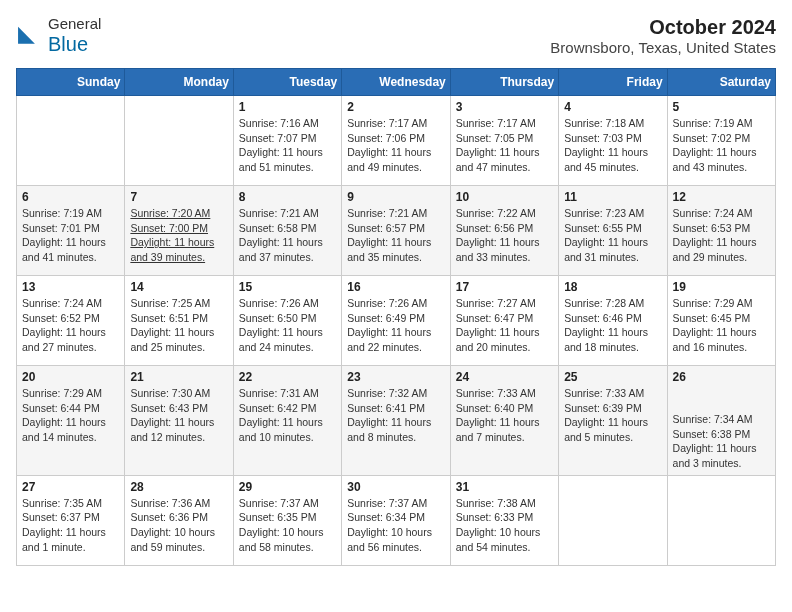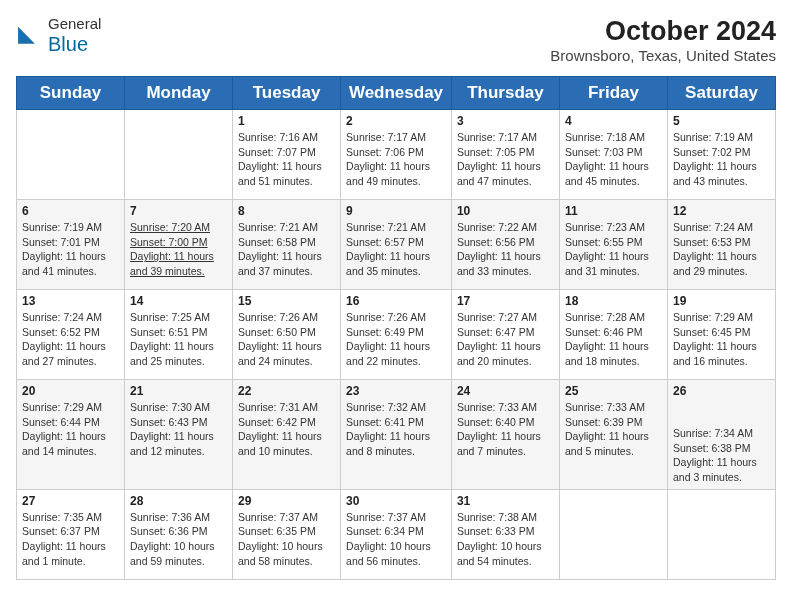--- a/index.html
+++ b/index.html
@@ -37,39 +37,39 @@
       color: #0369a1;
     }
     .logo-icon {
       width: 28px;
       height: 28px;
     }
     .title-block {
       text-align: right;
     }
     .main-title {
-      font-size: 27px;
+      font-size: 20px;
       font-weight: bold;
       color: #222;
     }
     .subtitle {
       font-size: 15px;
       color: #444;
     }
     .calendar {
       width: 100%;
       border-collapse: collapse;
       font-size: 11px;
     }
     .calendar thead tr th {
       background-color: #2a6db5;
       color: #fff;
       padding: 6px 4px;
-      text-align: center;
-      font-size: 17px;
+      text-align: right;
+      font-size: 12px;
       font-weight: bold;
       border: 1px solid #1e5a9a;
     }
     .calendar tbody tr td {
       border: 1px solid #ccc;
       vertical-align: top;
       padding: 4px 5px;
       min-width: 100px;
       height: 90px;
       background: #fff;

